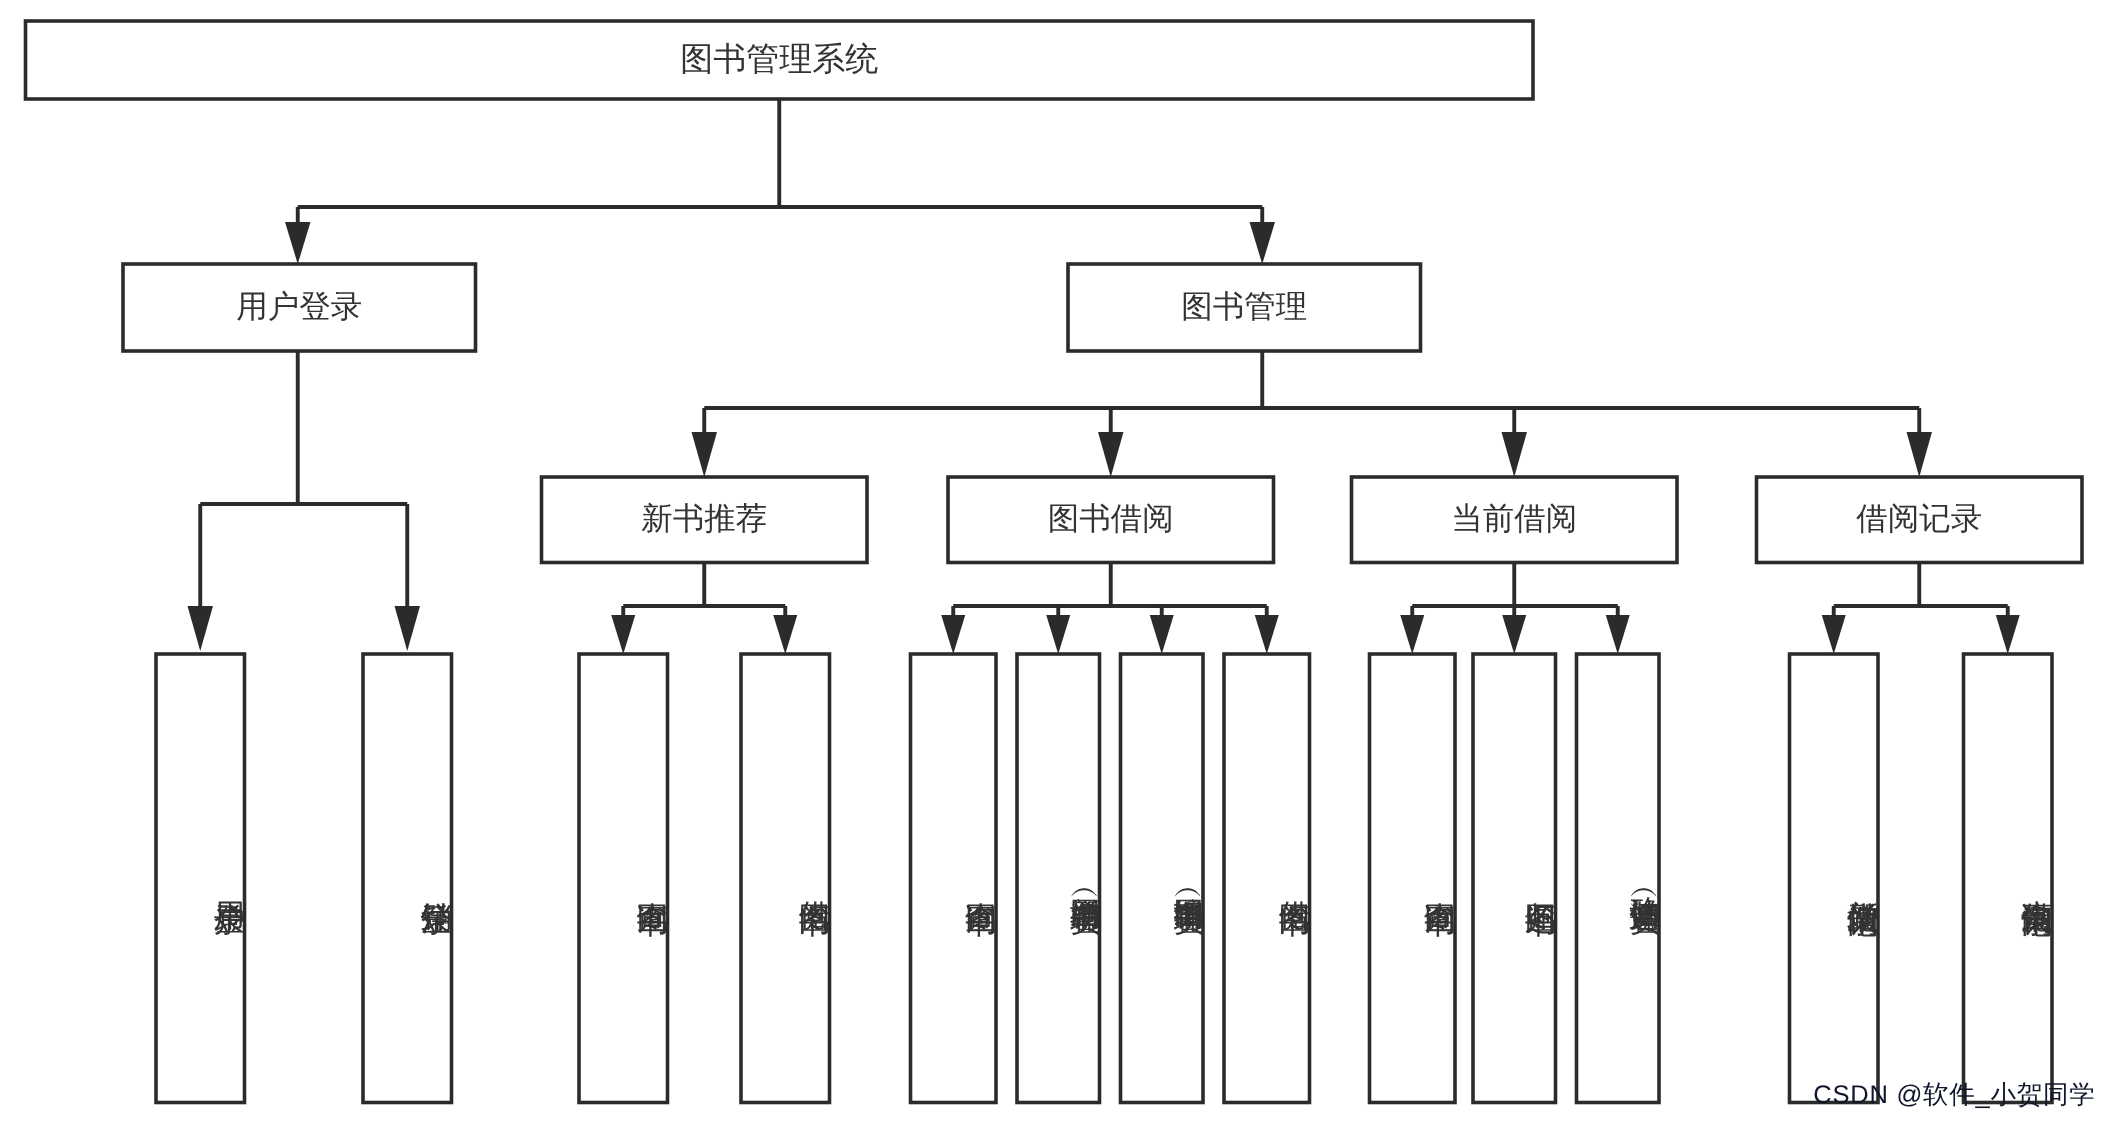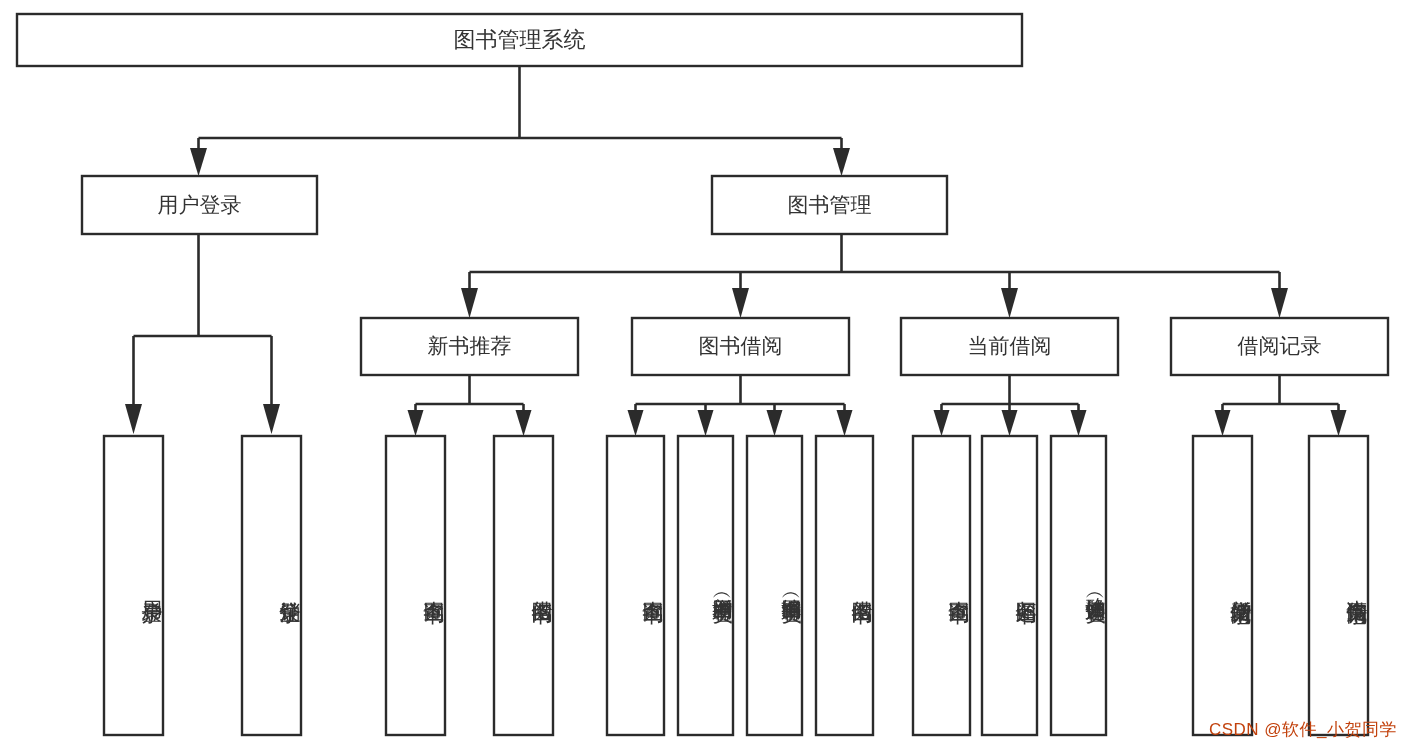--- a/index.html
+++ b/index.html
@@ -74,21 +74,21 @@
     align-items: flex-start;
     justify-content: center;
     pointer-events: none;
   }
   .watermark {
     position: absolute;
     right: 8px;
     bottom: 6px;
     font-family: "Liberation Sans", "DejaVu Sans", sans-serif;
     font-size: 17px;
-    color: #c2410c;
+    color: #0f172a;
     letter-spacing: 0.5px;
     white-space: nowrap;
   }
 </style>
 </head>
 <body>
 
 <div id="diagram-root">
 
   <svg id="diagram-svg" viewBox="0 0 1405 747">

